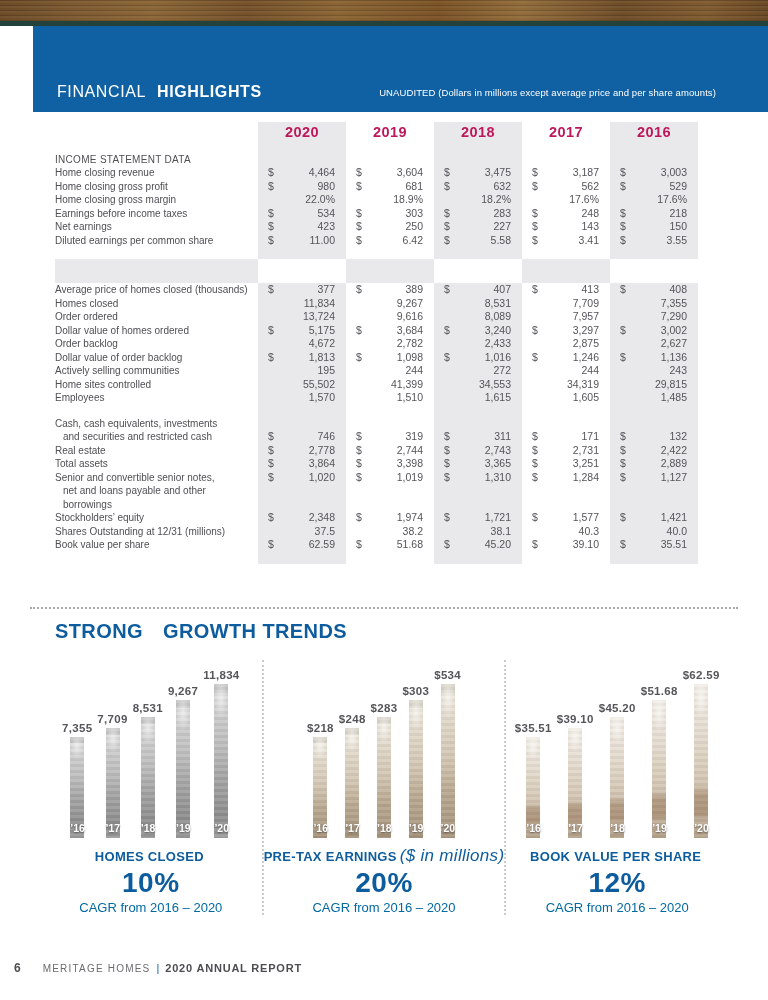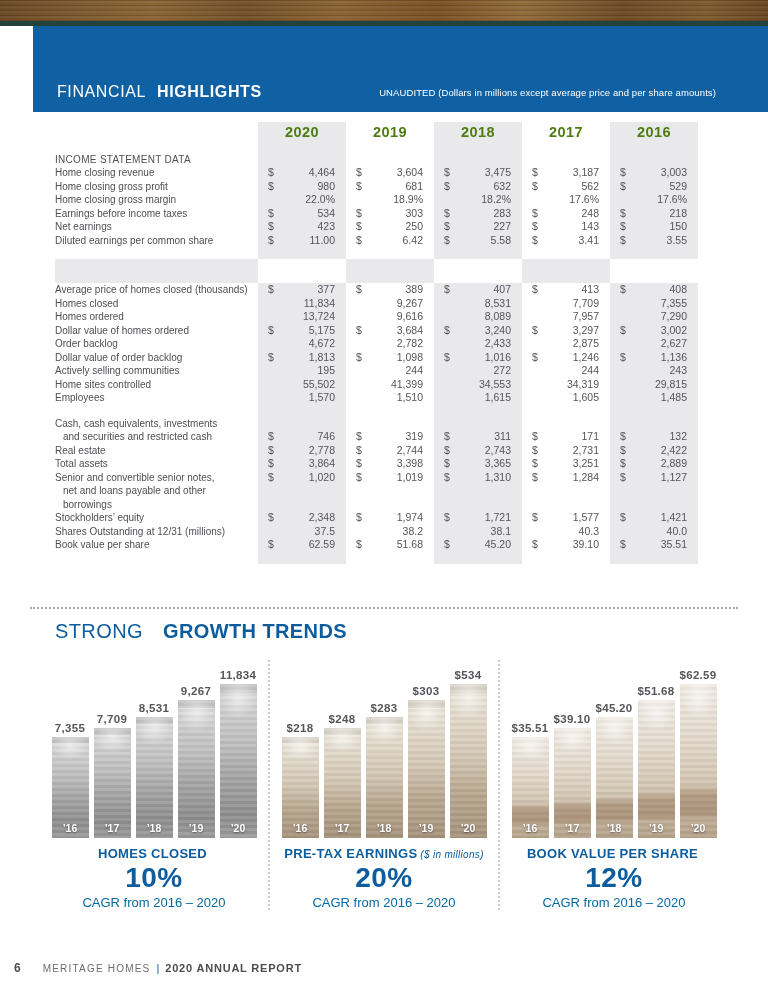--- a/index.html
+++ b/index.html
@@ -28,71 +28,71 @@
   .banner-title .bold  { font-weight:700; margin-left:6px; }
   .banner-note { font-size:9.5px; font-weight:400; letter-spacing:0.1px; padding-bottom:3px; }
 
   
   .table-wrap { position:absolute; top:122px; left:55px; width:643px; }
   .trow { display:grid; grid-template-columns:203px repeat(5,88px); }
   .tcell { display:flex; justify-content:space-between; align-items:flex-start; padding:0 11px 0 10px; }
   .shaded { background:#e9e9eb; }
 
   .year-row .tcell { height:20px; align-items:center; justify-content:center; padding:0; }
-  .year-cell { font-size:14.5px; font-weight:700; color:#4d7c0f; letter-spacing:0.4px; }
+  .year-cell { font-size:14.5px; font-weight:700; color:#be185d; letter-spacing:0.4px; }
 
   .section-row { height:24px; }
   .section-title { display:flex; align-items:flex-end; font-size:12.5px; font-weight:400;
                    color:#0c5c9e; letter-spacing:0.3px; white-space:nowrap; }
 
   .data-row { min-height:13.5px; }
   .tlabel { padding-right:6px; color:#4e4f53; font-size:10px; line-height:13.5px; }
   .lline { display:block; white-space:nowrap; }
   .lline.indent { padding-left:8px; }
   .dsign { font-size:10.5px; line-height:13.5px; color:#54555a; }
   .tval  { font-size:10.5px; line-height:13.5px; color:#54555a; }
   .v-bottom .tcell { align-items:flex-end; }
   .spacer-row { height:12px; }
   .spacer-row .tcell { padding:0; }
 
   
   .h-divider { position:absolute; top:607px; left:30px; width:708px; border-top:2px dotted #a7abad; }
   .growth-title { position:absolute; top:620px; left:55px; font-size:20px; color:#0c5c9e; letter-spacing:0.4px; white-space:nowrap; }
-  .growth-title .light { font-weight:400;margin-top:9px; }
+  .growth-title .light { font-weight:700;margin-top:9px; }
   .growth-title .bold  { font-weight:700; margin-left:14px; }
 
   .charts { position:absolute; top:660px; left:40px; width:688px; display:flex; }
   .panel { flex:1 1 0; display:flex; flex-direction:column; align-items:center; }
   .panel + .panel { border-left:2px dotted #c9ccce; }
 
   .bars { height:178px; display:flex; align-items:flex-end; justify-content:center; gap:5px; }
   .barcol { display:flex; flex-direction:column; align-items:center; }
   .bar-value { font-size:11.5px; font-weight:700; color:#55565a; letter-spacing:0.3px; margin-bottom:3px; white-space:nowrap; }
-  .bar { width:37px; position:relative; }
+  .bar { width:14px; position:relative; }
   .bar-year { position:absolute; bottom:4px; left:0; right:0; text-align:center;
               color:#fff; font-weight:700; font-size:10.5px; text-shadow:0 1px 2px rgba(50,50,50,0.65); }
 
   .photo-0 { background:
       radial-gradient(ellipse 70% 20% at 50% 9%, rgba(255,255,255,0.55), rgba(255,255,255,0) 70%),
       linear-gradient(180deg, rgba(0,0,0,0.10) 0 6%, rgba(0,0,0,0) 6%),
       repeating-linear-gradient(180deg, rgba(255,255,255,0.08) 0 3px, rgba(0,0,0,0.04) 3px 6px),
       linear-gradient(180deg,#dcdcdc 0%,#cbcbcb 22%,#bdbdbd 40%,#a3a3a3 62%,#8e8e8e 85%,#9b9b9b 100%); }
   .photo-1 { background:
       radial-gradient(ellipse 70% 20% at 50% 9%, rgba(255,255,255,0.6), rgba(255,255,255,0) 70%),
       linear-gradient(180deg, rgba(0,0,0,0.08) 0 6%, rgba(0,0,0,0) 6%),
       repeating-linear-gradient(180deg, rgba(255,255,255,0.07) 0 3px, rgba(0,0,0,0.04) 3px 6px),
       linear-gradient(180deg,#ece6da 0%,#e0d7c8 25%,#d3c7b4 48%,#b8a78f 72%,#a6937c 100%); }
   .photo-2 { background:
       radial-gradient(ellipse 70% 20% at 50% 9%, rgba(255,255,255,0.6), rgba(255,255,255,0) 70%),
       linear-gradient(180deg, rgba(0,0,0,0) 66%, rgba(124,83,52,0.30) 72%, rgba(124,83,52,0.30) 84%, rgba(0,0,0,0) 88%),
       repeating-linear-gradient(180deg, rgba(255,255,255,0.07) 0 3px, rgba(0,0,0,0.04) 3px 6px),
       linear-gradient(180deg,#efeae2 0%,#e6ddd1 30%,#d8ccba 56%,#c4b39d 82%,#b5a28a 100%); }
 
   .chart-title { margin-top:8px; font-size:13px; font-weight:700; color:#0c5c9e; letter-spacing:0.3px; white-space:nowrap; }
-  .chart-title .suffix { font-weight:400; font-style:italic; font-size:10px; margin-left:3px; }
+  .chart-title .suffix { font-weight:400; font-style:italic; font-size:17px; margin-left:3px; }
   .chart-pct { font-size:28px; font-weight:700; color:#0c5c9e; margin-top:1px; letter-spacing:0.5px; }
   .chart-cagr { font-size:13px; font-weight:400; color:#0369a1; margin-top:1px; }
 
   
   .footer { position:absolute; top:961px; left:14px; display:flex; align-items:baseline; }
   .page-num { font-size:12px; font-weight:700; color:#4c4d51; margin-right:22px; }
   .brand { font-size:10px; font-weight:300; color:#6b6c70; letter-spacing:1.2px; }
   .pipe { font-size:11px; color:#0c5c9e; margin:0 6px; font-weight:400; }
   .report { font-size:11px; font-weight:700; color:#4c4d51; letter-spacing:0.8px; }
 </style>
@@ -349,21 +349,21 @@
           <span class="dsign"></span>
           <span class="tval">7,709</span>
         </div>
         <div class="tcell shaded">
           <span class="dsign"></span>
           <span class="tval">7,355</span>
         </div>
       </div>
       <div class="trow data-row">
         <div class="tlabel">
-          <span class="lline">Homes ordered</span>
+          <span class="lline">Order ordered</span>
         </div>
         <div class="tcell shaded">
           <span class="dsign"></span>
           <span class="tval">13,724</span>
         </div>
         <div class="tcell">
           <span class="dsign"></span>
           <span class="tval">9,616</span>
         </div>
         <div class="tcell shaded">

